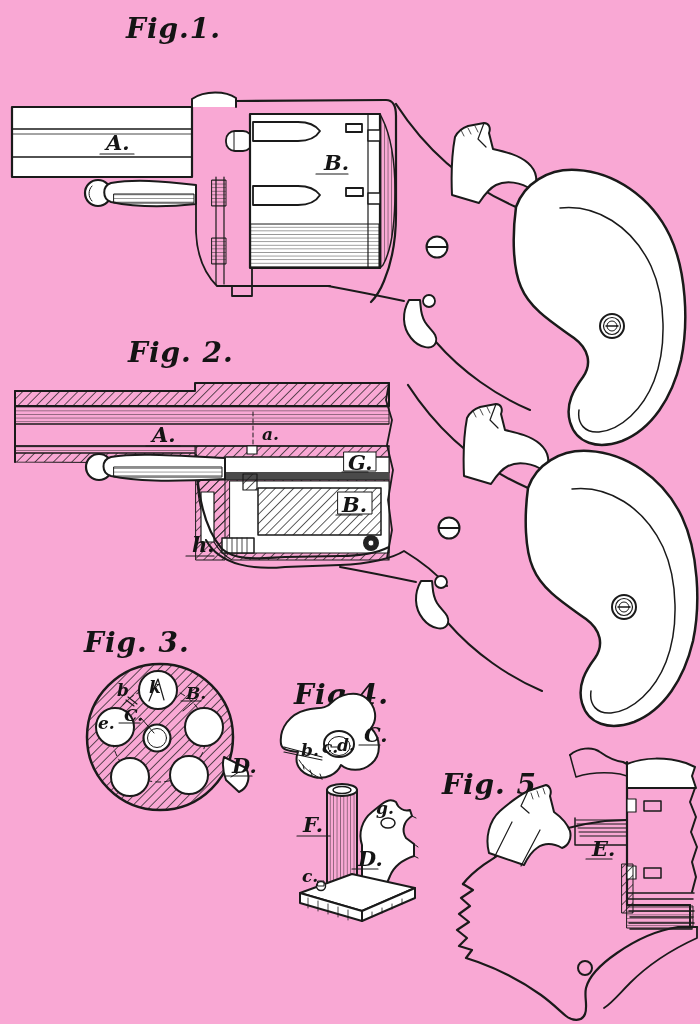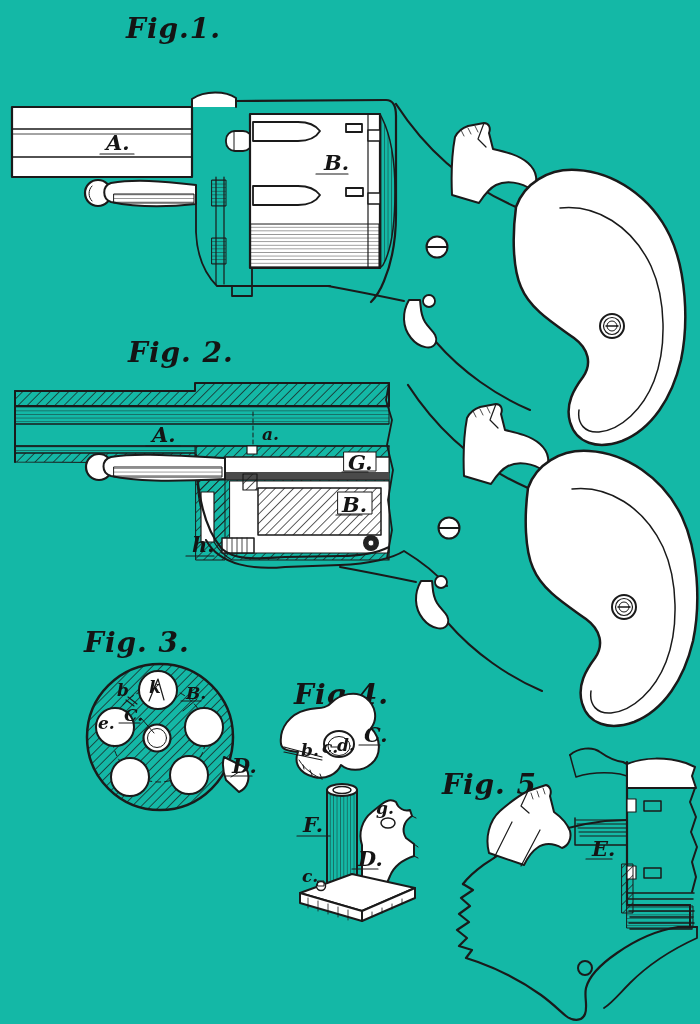--- a/index.html
+++ b/index.html
@@ -1,16 +1,16 @@
 <!DOCTYPE html>
 <html><head>
 <meta charset="utf-8">
 <style>
   html,body{margin:0;padding:0;background:#ffffff;}
-  .sheet{width:700px;height:1024px;position:relative;background:#14b8a6;overflow:hidden;}
+  .sheet{width:700px;height:1024px;position:relative;background:#f9a8d4;overflow:hidden;}
   svg{display:block}
   svg path, svg line, svg rect, svg circle, svg ellipse, svg polyline{
     stroke:#1a1a1a; fill:none; stroke-linecap:round; stroke-linejoin:round;
   }
   .w{fill:#ffffff}
   .h{fill:url(#h45)}
   .hl{fill:url(#hlines)}
   .vl{fill:url(#vlines)}
   .dk{fill:#4a4a4a;stroke:none}
   .dk2{fill:#222;stroke:none}

